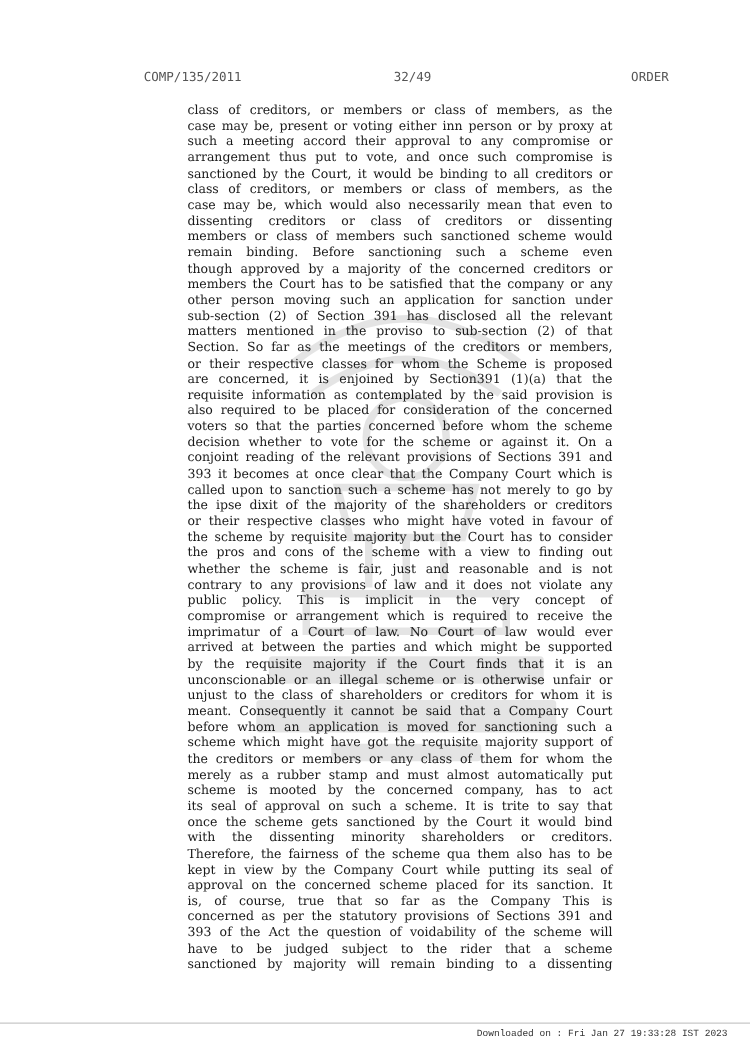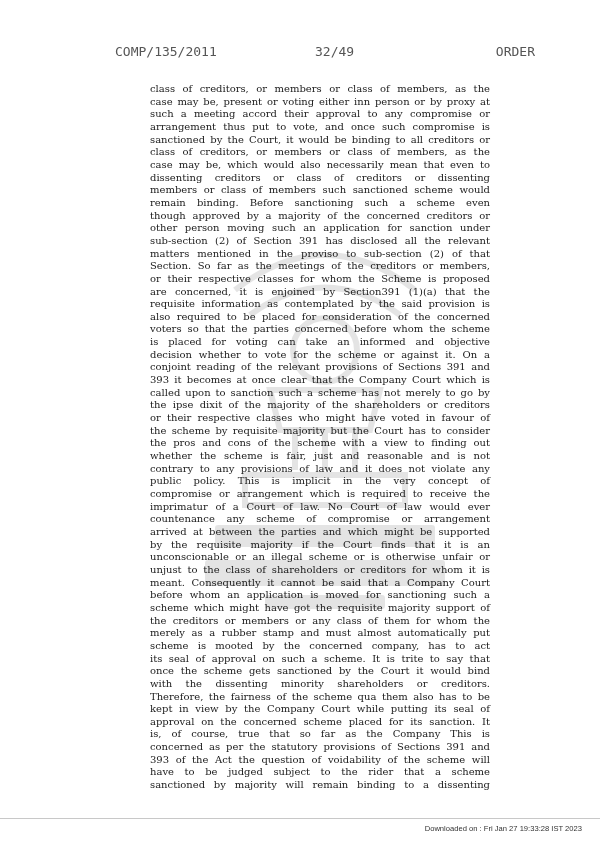--- a/index.html
+++ b/index.html
@@ -8,26 +8,26 @@
       background: #ffffff;
     }
     body {
       width: 600px;
       height: 849px;
       position: relative;
       overflow: hidden;
     }
     .page-header {
       position: absolute;
-      top: 44px;
+      top: 57px;
       left: 115px;
       width: 420px;
       height: 12px;
       font-family: "DejaVu Sans Mono", "Liberation Mono", monospace;
-      font-size: 13px;
+      font-size: 10px;
       color: #555555;
     }
     .page-header .case-no { position: absolute; left: 0; top: 0; }
     .page-header .page-no { position: absolute; left: 200px; top: 0; }
     .page-header .doc-type { position: absolute; right: 0; top: 0; }
 
     .watermark {
       position: absolute;
       left: 175px;
       top: 230px;
@@ -68,21 +68,21 @@
       left: 0;
       top: 818px;
       width: 600px;
       height: 1px;
       background: #c8c8c8;
     }
     .footer-text {
       position: absolute;
       right: 18px;
       top: 824px;
-      font-family: Liberation Sans, sans-serif;
+      font-family: Liberation Mono, monospace;
       font-size: 7.6px;
       color: #333333;
     }
   </style>
 </head>
 <body>
 
 <div class="page-header">
   <span class="case-no">COMP/135/2011</span>
   <span class="page-no">32/49</span>
@@ -112,44 +112,43 @@
   <span class="line"><span class="t">case may be, present or voting either inn person or by proxy at</span></span>
   <span class="line"><span class="t">such a meeting accord their approval to any compromise or</span></span>
   <span class="line"><span class="t">arrangement thus put to vote, and once such compromise is</span></span>
   <span class="line"><span class="t">sanctioned by the Court, it would be binding to all creditors or</span></span>
   <span class="line"><span class="t">class of creditors, or members or class of members, as the</span></span>
   <span class="line"><span class="t">case may be, which would also necessarily mean that even to</span></span>
   <span class="line"><span class="t">dissenting creditors or class of creditors or dissenting</span></span>
   <span class="line"><span class="t">members or class of members such sanctioned scheme would</span></span>
   <span class="line"><span class="t">remain binding. Before sanctioning such a scheme even</span></span>
   <span class="line"><span class="t">though approved by a majority of the concerned creditors or</span></span>
+  <span class="line"><span class="t">members the Court has to be satisfied that the company or any</span></span>
   <span class="line"><span class="t">other person moving such an application for sanction under</span></span>
   <span class="line"><span class="t">sub-section (2) of Section 391 has disclosed all the relevant</span></span>
   <span class="line"><span class="t">matters mentioned in the proviso to sub-section (2) of that</span></span>
   <span class="line"><span class="t">Section. So far as the meetings of the creditors or members,</span></span>
   <span class="line"><span class="t">or their respective classes for whom the Scheme is proposed</span></span>
   <span class="line"><span class="t">are concerned, it is enjoined by Section391 (1)(a) that the</span></span>
   <span class="line"><span class="t">requisite information as contemplated by the said provision is</span></span>
   <span class="line"><span class="t">also required to be placed for consideration of the concerned</span></span>
   <span class="line"><span class="t">voters so that the parties concerned before whom the scheme</span></span>
-  <span class="line"><span class="t">is placed for voting can take an informed and objective</span></span>
   <span class="line"><span class="t">decision whether to vote for the scheme or against it. On a</span></span>
   <span class="line"><span class="t">conjoint reading of the relevant provisions of Sections 391 and</span></span>
   <span class="line"><span class="t">393 it becomes at once clear that the Company Court which is</span></span>
   <span class="line"><span class="t">called upon to sanction such a scheme has not merely to go by</span></span>
   <span class="line"><span class="t">the ipse dixit of the majority of the shareholders or creditors</span></span>
   <span class="line"><span class="t">or their respective classes who might have voted in favour of</span></span>
   <span class="line"><span class="t">the scheme by requisite majority but the Court has to consider</span></span>
   <span class="line"><span class="t">the pros and cons of the scheme with a view to finding out</span></span>
   <span class="line"><span class="t">whether the scheme is fair, just and reasonable and is not</span></span>
   <span class="line"><span class="t">contrary to any provisions of law and it does not violate any</span></span>
   <span class="line"><span class="t">public policy. This is implicit in the very concept of</span></span>
   <span class="line"><span class="t">compromise or arrangement which is required to receive the</span></span>
   <span class="line"><span class="t">imprimatur of a Court of law. No Court of law would ever</span></span>
-  <span class="line"><span class="t">countenance any scheme of compromise or arrangement</span></span>
   <span class="line"><span class="t">arrived at between the parties and which might be supported</span></span>
   <span class="line"><span class="t">by the requisite majority if the Court finds that it is an</span></span>
   <span class="line"><span class="t">unconscionable or an illegal scheme or is otherwise unfair or</span></span>
   <span class="line"><span class="t">unjust to the class of shareholders or creditors for whom it is</span></span>
   <span class="line"><span class="t">meant. Consequently it cannot be said that a Company Court</span></span>
   <span class="line"><span class="t">before whom an application is moved for sanctioning such a</span></span>
   <span class="line"><span class="t">scheme which might have got the requisite majority support of</span></span>
   <span class="line"><span class="t">the creditors or members or any class of them for whom the</span></span>
   <span class="line"><span class="t">merely as a rubber stamp and must almost automatically put</span></span>
   <span class="line"><span class="t">scheme is mooted by the concerned company, has to act</span></span>

